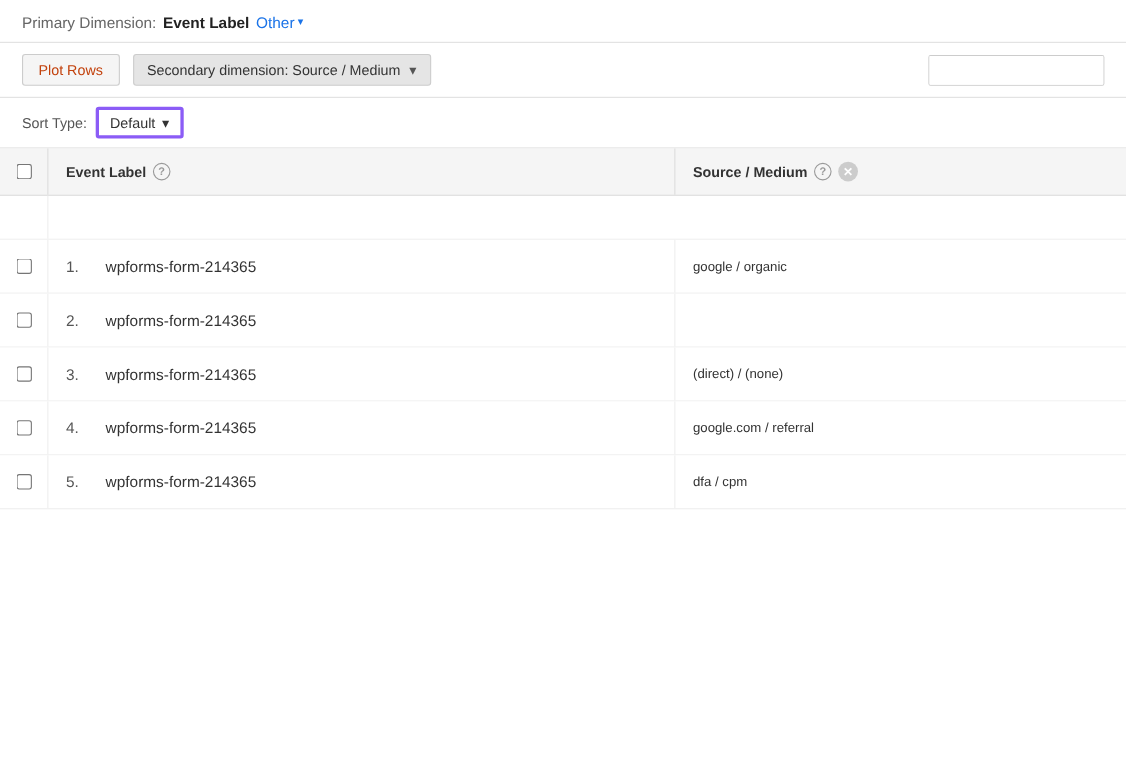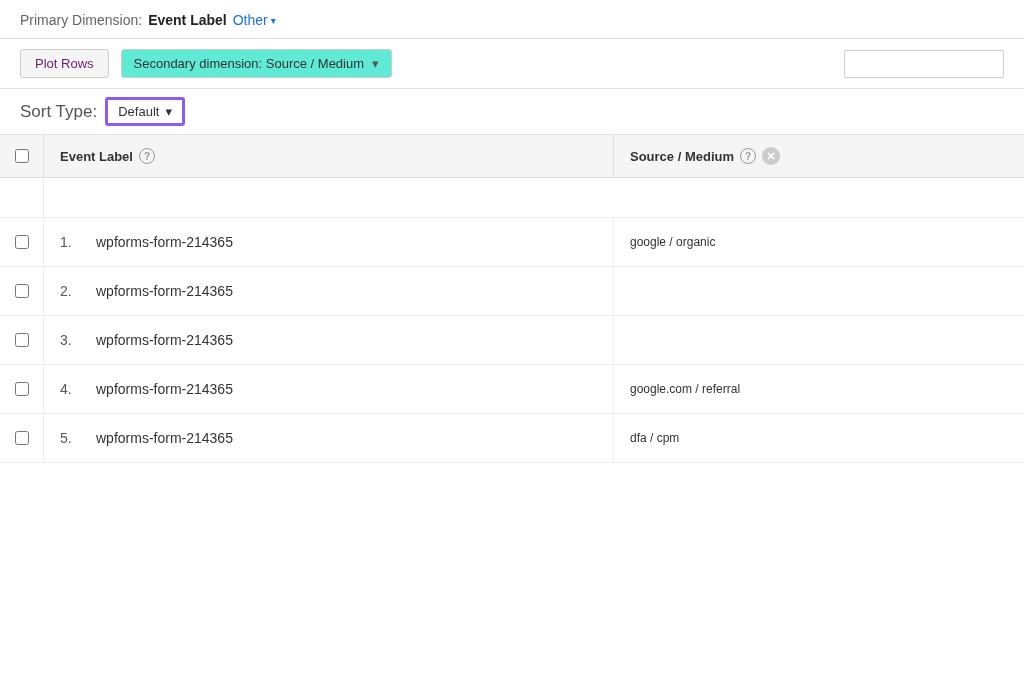--- a/index.html
+++ b/index.html
@@ -54,30 +54,30 @@
       display: flex;
       align-items: center;
       gap: 12px;
       border-bottom: 1px solid #e0e0e0;
     }
 
     .plot-rows-btn {
       padding: 6px 14px;
       border: 1px solid #ccc;
       background: #f5f5f5;
-      color: #701a75;
+      color: #c2410c;
       border-radius: 3px;
       cursor: not-allowed;
       font-size: 13px;
     }
 
     .secondary-dimension-dropdown {
       padding: 6px 12px;
       border: 1px solid #ccc;
-      background: #5eead4;
+      background: #e5e5e5;
       border-radius: 3px;
       cursor: pointer;
       font-size: 13px;
       display: flex;
       align-items: center;
       gap: 8px;
       color: #333;
     }
 
     .secondary-dimension-dropdown .dd-arrow {
@@ -95,21 +95,21 @@
     .sort-bar {
       padding: 8px 20px;
       display: flex;
       align-items: center;
       gap: 8px;
       border-bottom: 1px solid #e0e0e0;
     }
 
     .sort-label {
       color: #555;
-      font-size: 17px;
+      font-size: 13px;
     }
 
     .sort-dropdown {
       padding: 4px 10px;
       border: 3px solid #8b5cf6;
       background: #fff;
       border-radius: 3px;
       cursor: pointer;
       font-size: 13px;
       display: flex;
@@ -329,20 +329,21 @@
       </div>
     </div>
       <div class="table-row">
       <div class="row-check">
         <input type="checkbox" style="">
       </div>
       <div class="row-event-label">
         <span class="row-number">3.</span>
         <span class="row-value">wpforms-form-214365</span>
       </div>
+      <div class="row-source-medium">(direct) / (none)</div>
     </div>
       <div class="table-row">
       <div class="row-check">
         <input type="checkbox" style="">
       </div>
       <div class="row-event-label">
         <span class="row-number">4.</span>
         <span class="row-value">wpforms-form-214365</span>
       </div>
       <div class="row-source-medium">google.com / referral</div>

